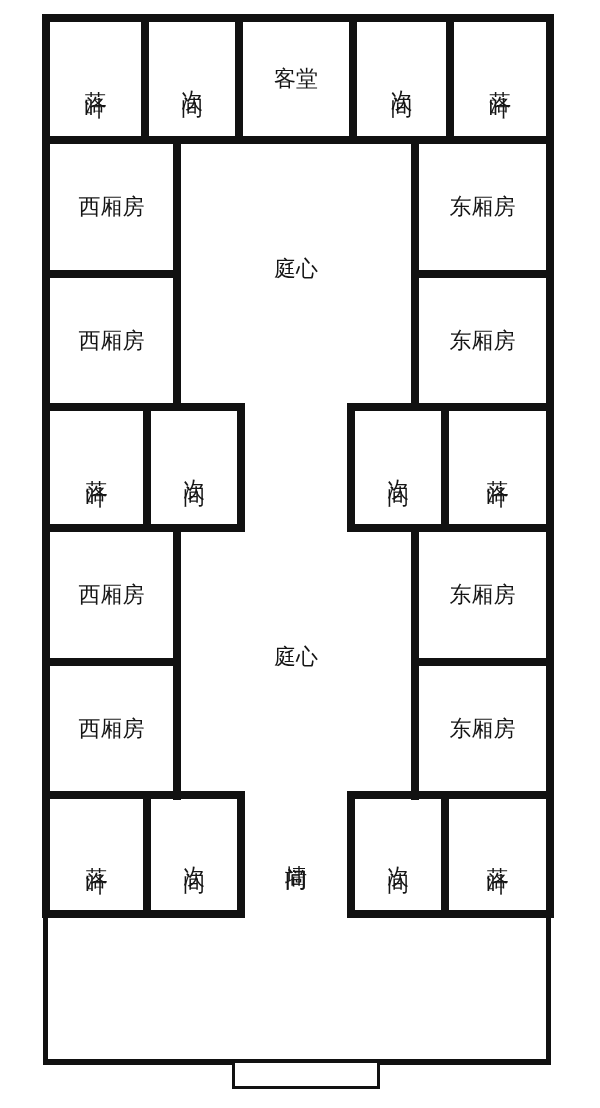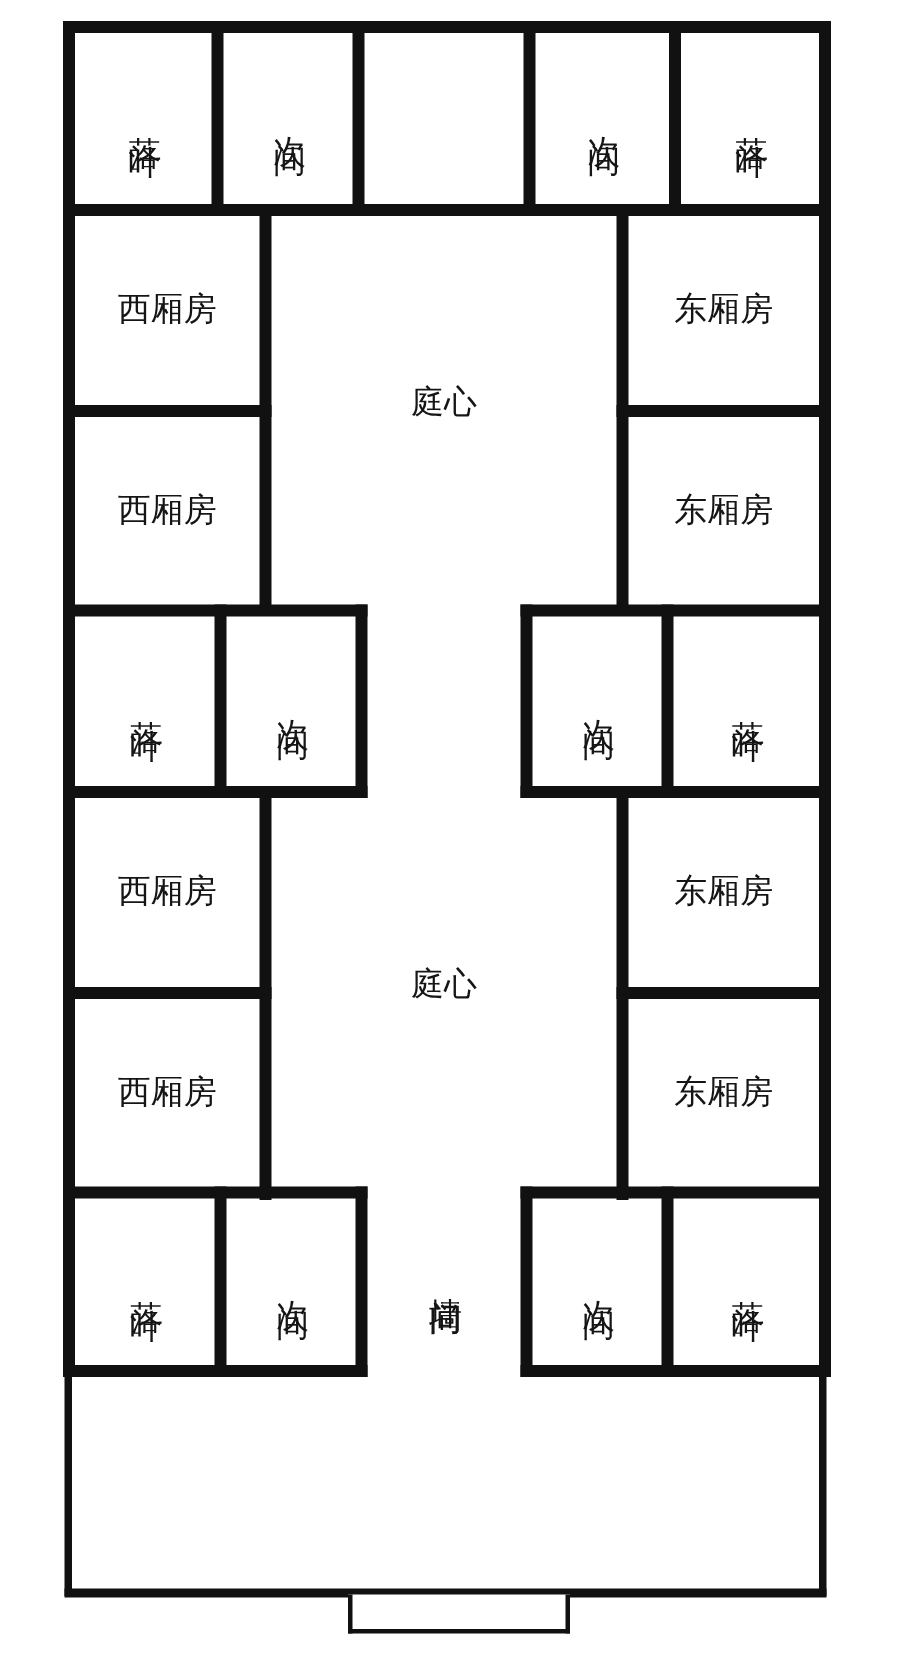--- a/index.html
+++ b/index.html
@@ -92,20 +92,23 @@
   <div class="wall" style="left:441px; top:791px; width:8px; height:127px;"></div>
 
   <div class="step"></div>
 
   <div class="label vert" style="left:50px; top:22px; width:91px; height:114px;">
       <span>落叶</span>
     </div>
   <div class="label vert" style="left:149px; top:22px; width:86px; height:114px;">
       <span>次间</span>
     </div>
+  <div class="label" style="left:243px; top:22px; width:106px; height:114px;">
+      <span>客堂</span>
+    </div>
   <div class="label vert" style="left:357px; top:22px; width:89px; height:114px;">
       <span>次间</span>
     </div>
   <div class="label vert" style="left:454px; top:22px; width:92px; height:114px;">
       <span>落叶</span>
     </div>
 
   <div class="label" style="left:50px; top:144px; width:123px; height:126px;">
       <span>西厢房</span>
     </div>

